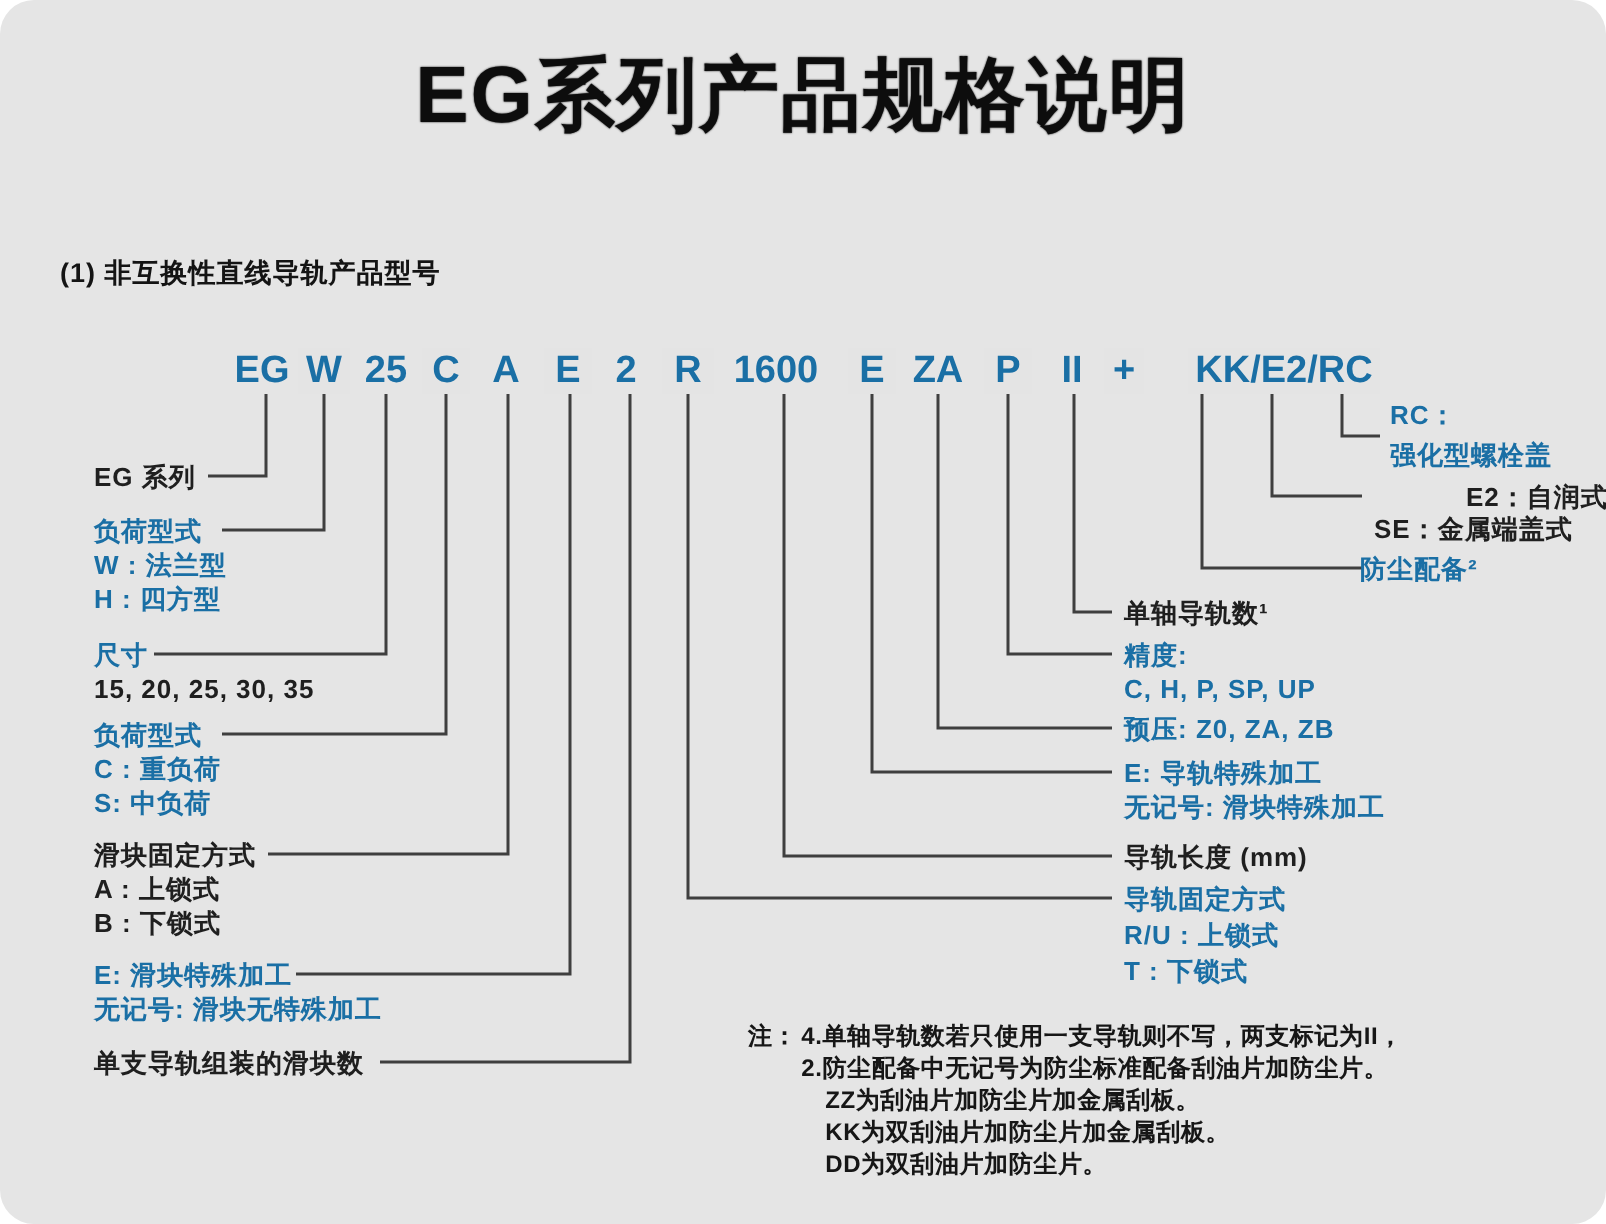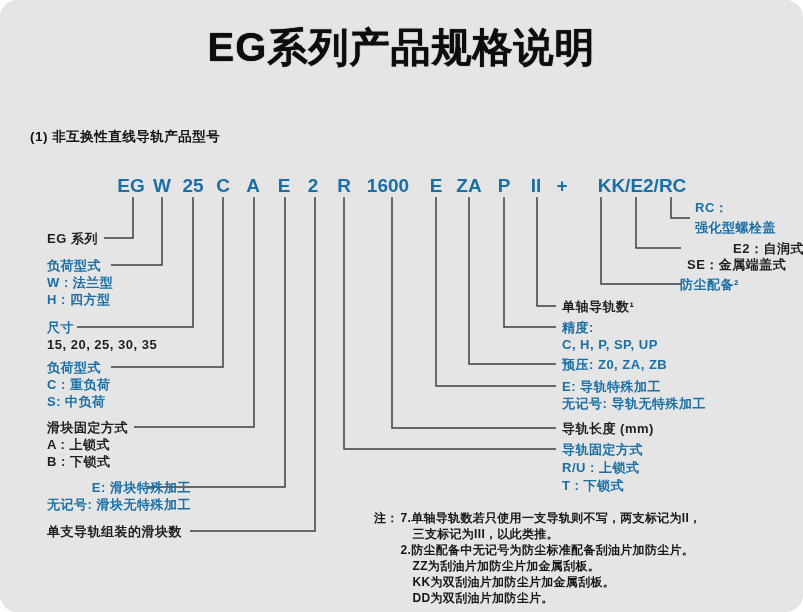--- a/index.html
+++ b/index.html
@@ -55,21 +55,21 @@
   .lbl-group .ln{line-height:17px;white-space:nowrap;}
   .blue{color:var(--blue);}
   .ink{color:var(--ink);}
 
   
   #lg1{left:47px;top:230px;text-align:right;}
   #lg2{left:47px;top:257px;}
   #lg3{left:47px;top:319px;}
   #lg4{left:47px;top:359px;}
   #lg5{left:47px;top:419px;}
-  #lg6{left:47px;top:479px;text-align:right;}
+  #lg6{left:47px;top:479px;}
   #lg7{left:47px;top:523px;}
 
   
   #rg-rc{left:695px;top:198px;}
   #rg-rc .ln{line-height:20px;}
   #rg-e2{left:687px;top:240px;margin-left:46px;}
   #rg-se{left:687px;top:256px;}
   #rg-dust{left:680px;top:276px;}
   #rg-rails{left:562px;top:298px;}
   #rg-prec{left:562px;top:319px;}
@@ -195,38 +195,37 @@
     <div class="ln">精度:</div>
     <div class="ln">C, H, P, SP, UP</div>
   </div>
 
   <div class="lbl-group blue" id="rg-preload">
     <div class="ln">预压: Z0, ZA, ZB</div>
   </div>
 
   <div class="lbl-group blue" id="rg-railproc">
     <div class="ln">E: 导轨特殊加工</div>
-    <div class="ln">无记号: 导轨无特殊加工</div>
+    <div class="ln">无记号: 滑块特殊加工</div>
   </div>
 
   <div class="lbl-group ink" id="rg-length">
     <div class="ln">导轨长度 (mm)</div>
   </div>
 
   <div class="lbl-group blue" id="rg-fix">
     <div class="ln">导轨固定方式</div>
     <div class="ln">R/U : 上锁式</div>
     <div class="ln">T : 下锁式</div>
   </div>
 
   <div class="notes">
     <div class="note-label">注：</div>
     <div class="note-lines">
-      <div class="nln">7.单轴导轨数若只使用一支导轨则不写，两支标记为II，</div>
-      <div class="nln indent">三支标记为III，以此类推。</div>
+      <div class="nln">4.单轴导轨数若只使用一支导轨则不写，两支标记为II，</div>
       <div class="nln">2.防尘配备中无记号为防尘标准配备刮油片加防尘片。</div>
       <div class="nln indent">ZZ为刮油片加防尘片加金属刮板。</div>
       <div class="nln indent">KK为双刮油片加防尘片加金属刮板。</div>
       <div class="nln indent">DD为双刮油片加防尘片。</div>
     </div>
   </div>
 
 </div>
 
 </body></html>

